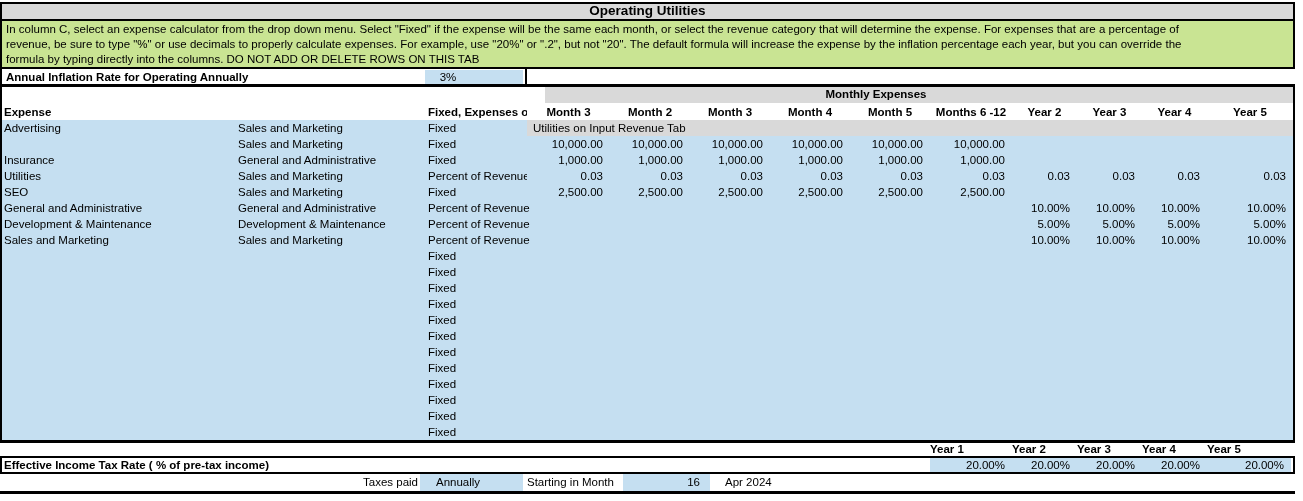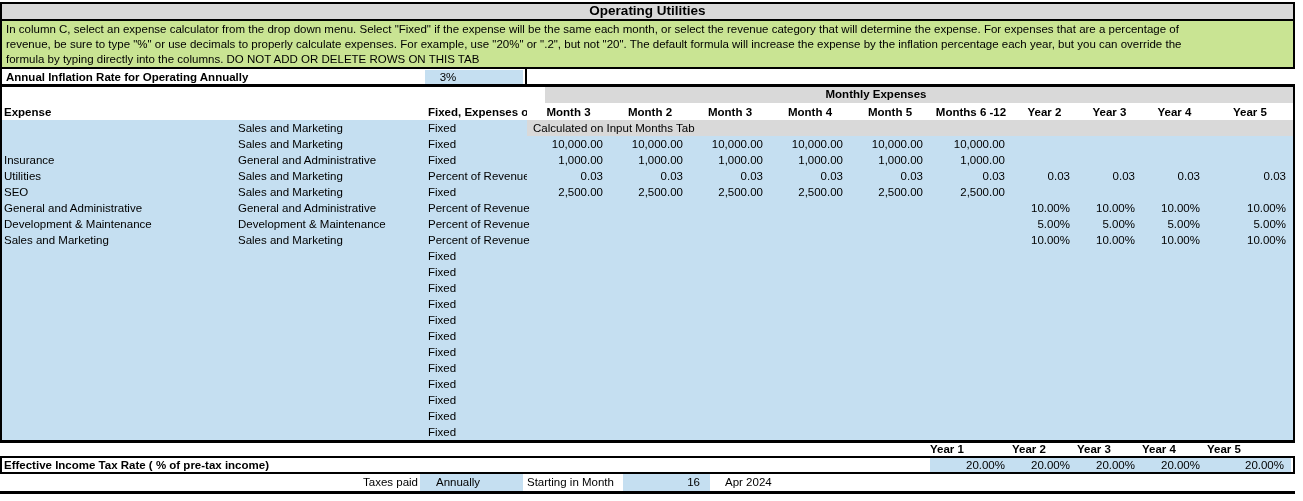--- a/index.html
+++ b/index.html
@@ -94,23 +94,24 @@
   <div class="abs colhead hc" style="left:770px;width:80px;">Month 4</div>
   <div class="abs colhead hc" style="left:850px;width:80px;">Month 5</div>
   <div class="abs colhead hc" style="left:930px;width:82px;">Months 6 -12</div>
   <div class="abs colhead hc" style="left:1012px;width:65px;">Year 2</div>
   <div class="abs colhead hc" style="left:1077px;width:65px;">Year 3</div>
   <div class="abs colhead hc" style="left:1142px;width:65px;">Year 4</div>
   <div class="abs colhead hc" style="left:1207px;width:86px;">Year 5</div>
 
   <div class="abs" id="rows">
       <div class="xrow" style="top: 0px;">
+        <div class="cell ca">Advertising</div>
         <div class="cell cb">Sales and Marketing</div>
         <div class="cell cc clip">Fixed</div>
-        <div class="cell note">Calculated on Input Months Tab</div>
+        <div class="cell note">Utilities on Input Revenue Tab</div>
       </div>
       <div class="xrow" style="top: 16px;">
         <div class="cell cb">Sales and Marketing</div>
         <div class="cell cc clip">Fixed</div>
         <div class="cell num" style="left: 527px; width: 83px;">10,000.00</div>
         <div class="cell num" style="left: 610px; width: 80px;">10,000.00</div>
         <div class="cell num" style="left: 690px; width: 80px;">10,000.00</div>
         <div class="cell num" style="left: 770px; width: 80px;">10,000.00</div>
         <div class="cell num" style="left: 850px; width: 80px;">10,000.00</div>
         <div class="cell num" style="left: 930px; width: 82px;">10,000.00</div>

